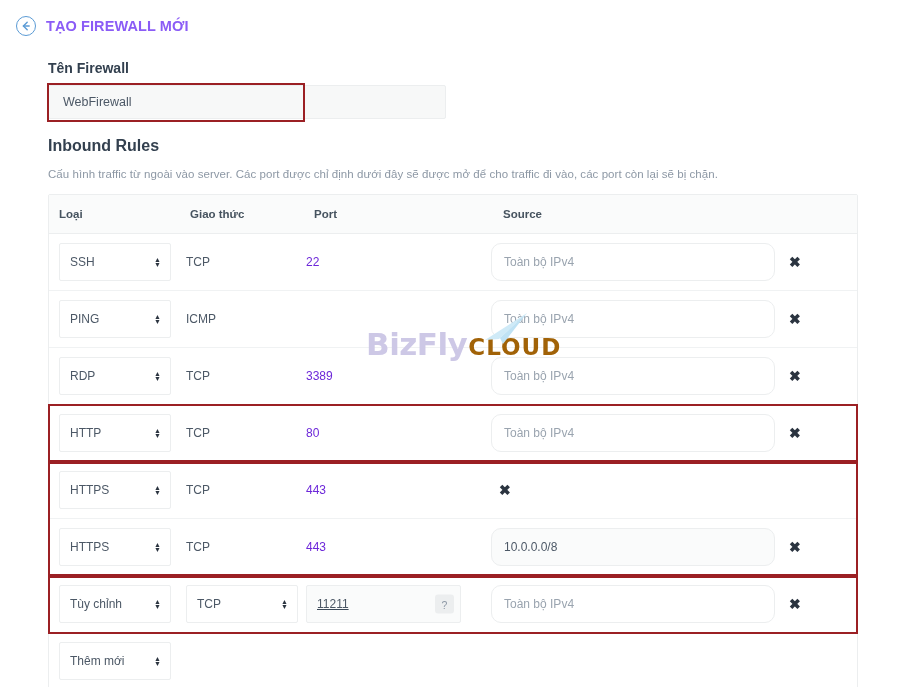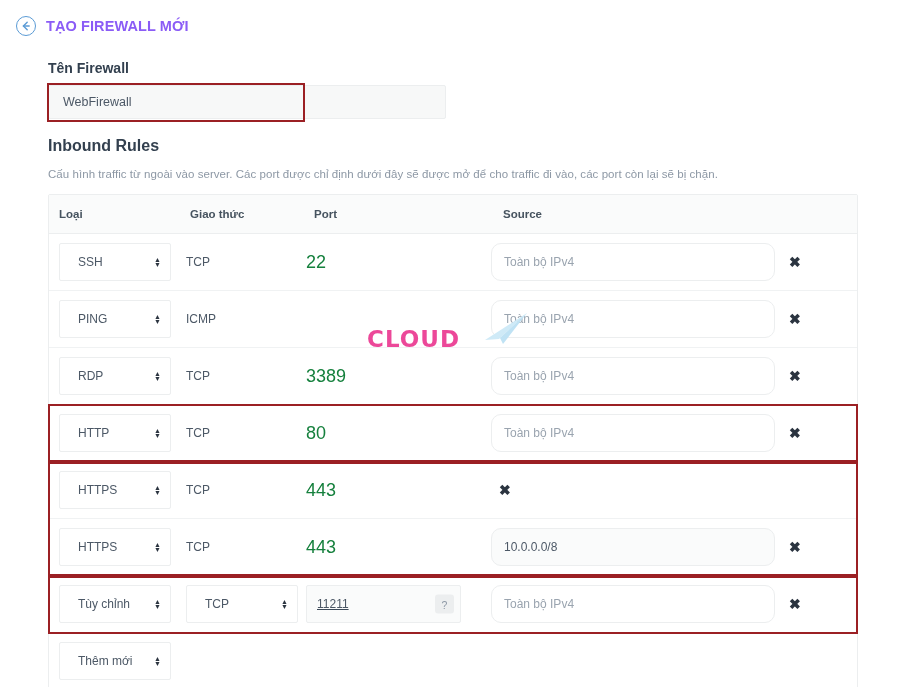--- a/index.html
+++ b/index.html
@@ -139,39 +139,39 @@
   .sel {
     position: relative;
     width: 112px;
     height: 38px;
     border: 1px solid #eceeef;
     border-radius: 2px;
     background: #fff;
     box-sizing: border-box;
     display: flex;
     align-items: center;
-    padding: 0 18px;
+    padding: 0 10px;
     font-size: 12px;
     color: #4c5866;
     cursor: pointer;
   }
   .sel.wide { width: 112px; }
   .sel .arrows {
     position: absolute;
     right: 9px;
     top: 50%;
     transform: translateY(-50%);
     display: flex;
     flex-direction: column;
     line-height: 5px;
     font-size: 7px;
     color: #2b3440;
   }
   .proto-text { font-size: 12px; color: #4c5866; }
-  .port-text  { font-size: 18px; color: #15803d; }
+  .port-text  { font-size: 12px; color: #6d28d9; }
 
   
   .port-input-wrap {
     position: relative;
     width: 155px;
     height: 38px;
     border: 1px solid #eceeef;
     border-radius: 2px;
     background: #fafbfb;
     box-sizing: border-box;
@@ -249,21 +249,21 @@
     font-family: "DejaVu Sans", sans-serif;
     font-size: 31px;
     font-weight: bold;
     color: #cdc8e6;
     letter-spacing: -.5px;
   }
   .wm-cloud {
     font-family: "DejaVu Sans", sans-serif;
     font-size: 23px;
     font-weight: bold;
-    color: #ec4899;
+    color: #a16207;
     letter-spacing: 1px;
     margin-left: 1px;
   }
   .wm-plane {
     position: absolute;
     left: 117px;
     top: -14px;
   }
 </style>
 </head>
@@ -467,18 +467,19 @@
       <div class="c-del"></div>
     </div>
 
     <div class="hl" style="top:209px;height:58px;"></div>
     <div class="hl" style="top:267px;height:114px;"></div>
     <div class="hl" style="top:381px;height:58px;"></div>
   </div>
 </div>
 
 <div class="watermark">
+  <span class="wm-bizfly">BizFly</span>
   <span class="wm-cloud">CLOUD</span>
   <svg class="wm-plane" width="46" height="34" viewBox="0 0 46 34">
     <path d="M44 1 L2 28 L16 27 Z" fill="#cfeaf7"></path>
     <path d="M44 1 L20 32 L17 26 Z" fill="#bfe2f4"></path>
   </svg>
 </div>
 
 </body></html>

